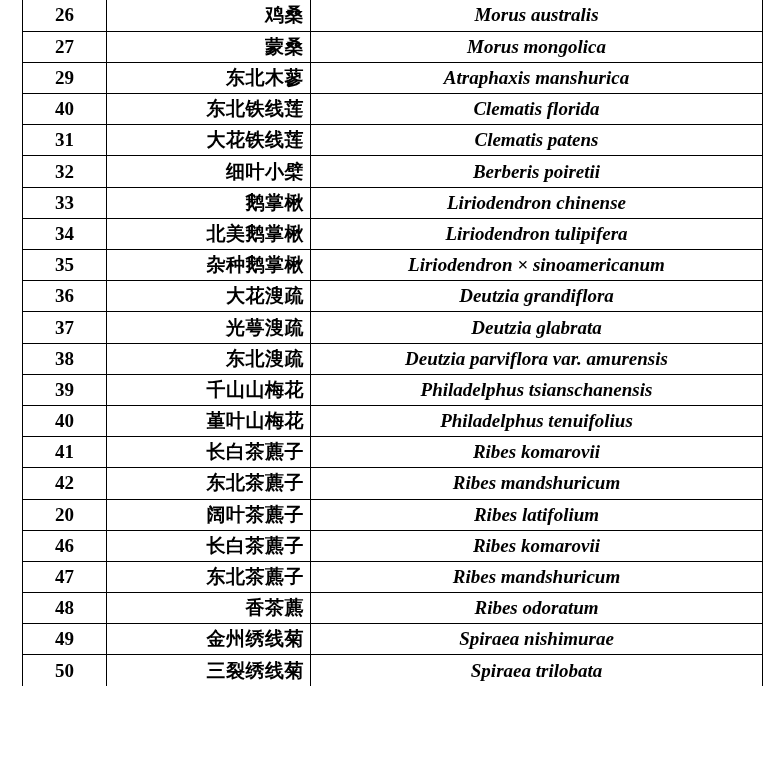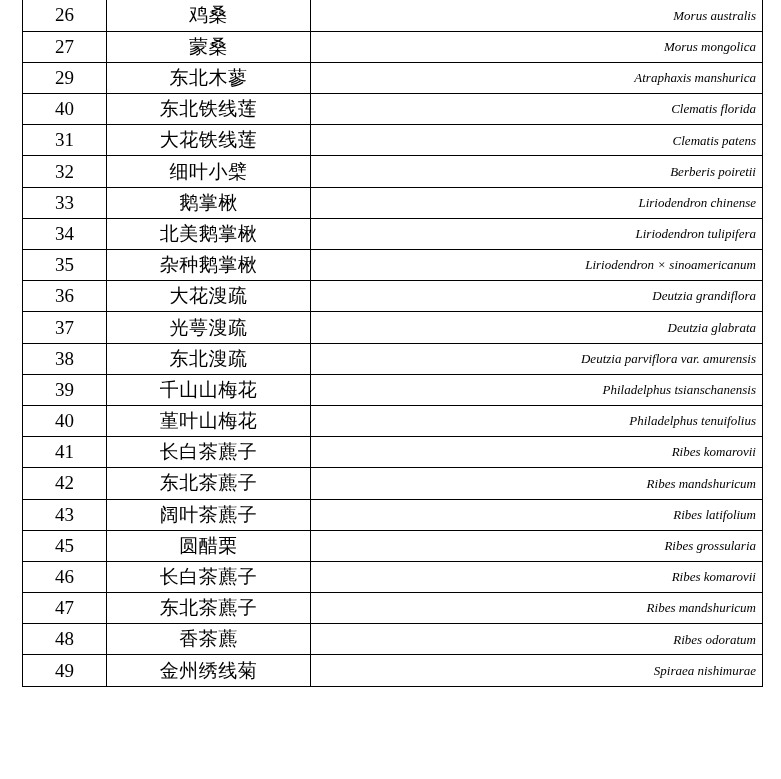--- a/index.html
+++ b/index.html
@@ -19,20 +19,21 @@
     width: 781px;
     height: 779px;
     box-sizing: border-box;
   }
   table.species-table {
     border-collapse: collapse;
     table-layout: fixed;
     width: 740px;
     margin-left: 22px;
     margin-top: 0;
+    font-weight: bold;
   }
   table.species-table col.c-num   { width: 84px; }
   table.species-table col.c-cn    { width: 204px; }
   table.species-table col.c-sci   { width: 452px; }
 
   table.species-table tr {
     height: 31.2px;
   }
   table.species-table td {
     border: 1px solid #000000;
@@ -42,29 +43,29 @@
     box-sizing: border-box;
     overflow: hidden;
     white-space: nowrap;
   }
   td.num {
     text-align: center;
     font-size: 19px;
     font-family: "Liberation Serif", serif;
   }
   td.cn {
-    text-align: center;
+    text-align: right;
     font-size: 19px;
     font-family: "DejaVu Sans", sans-serif;
     padding-left: 14px;
     letter-spacing: 0.5px;
   }
   td.sci {
-    text-align: right;
-    font-size: 13px;
+    text-align: center;
+    font-size: 19px;
     font-style: italic;
     font-family: "Liberation Serif", serif;
     padding-left: 9px;
     margin-left: 12px;
   }
   
   tr.clipped-top td {
     border-top: none;
   }
   
@@ -157,44 +158,44 @@
         <td class="num">41</td>
         <td class="cn">长白茶藨子</td>
         <td class="sci">Ribes komarovii</td>
       </tr>
       <tr>
         <td class="num">42</td>
         <td class="cn">东北茶藨子</td>
         <td class="sci">Ribes mandshuricum</td>
       </tr>
       <tr>
-        <td class="num">43</td>
+        <td class="num">20</td>
         <td class="cn">阔叶茶藨子</td>
         <td class="sci"> Ribes latifolium</td>
-      </tr>
-      <tr>
-        <td class="num">45</td>
-        <td class="cn">圆醋栗</td>
-        <td class="sci">Ribes grossularia</td>
       </tr>
       <tr>
         <td class="num">46</td>
         <td class="cn">长白茶藨子</td>
         <td class="sci">Ribes komarovii</td>
       </tr>
       <tr>
         <td class="num">47</td>
         <td class="cn">东北茶藨子</td>
         <td class="sci">Ribes mandshuricum</td>
       </tr>
       <tr>
         <td class="num">48</td>
         <td class="cn">香茶藨</td>
         <td class="sci">Ribes odoratum</td>
       </tr>
       <tr>
         <td class="num">49</td>
         <td class="cn">金州绣线菊</td>
         <td class="sci">Spiraea nishimurae</td>
+      </tr>
+      <tr class="clipped-bottom">
+        <td class="num">50</td>
+        <td class="cn">三裂绣线菊</td>
+        <td class="sci">Spiraea trilobata</td>
       </tr>
     </tbody>
   </table>
 </div>
 
 </body></html>

